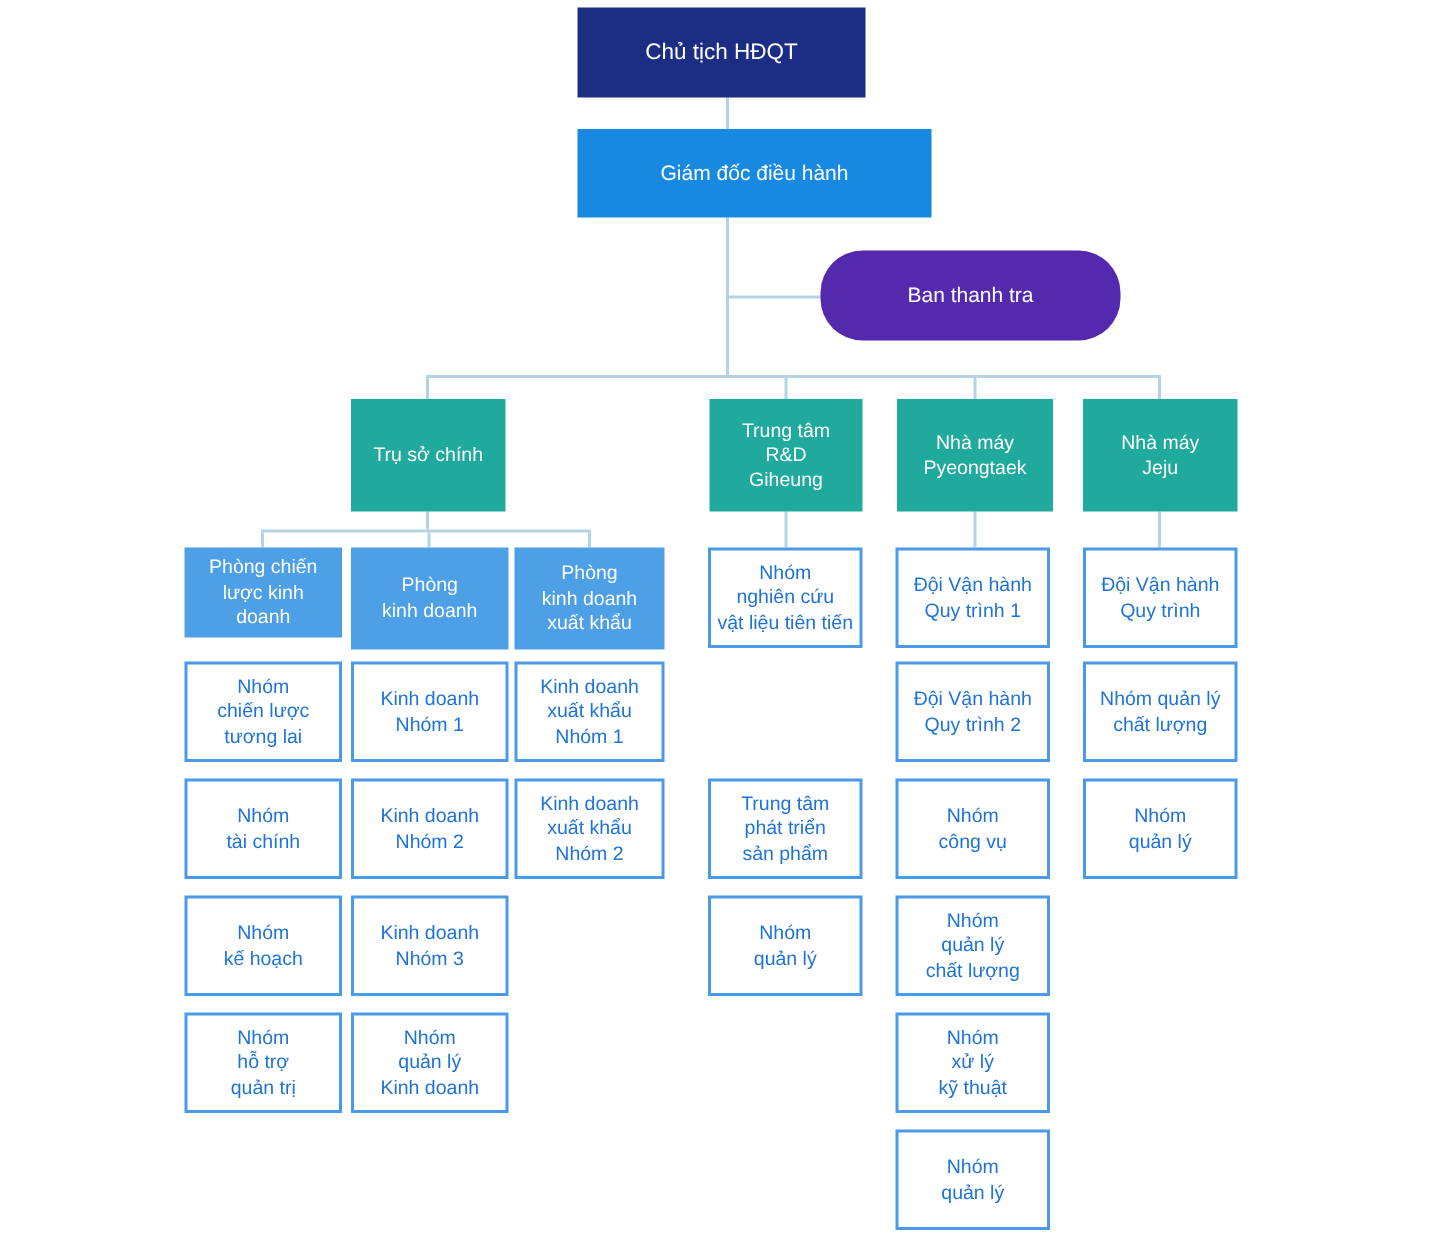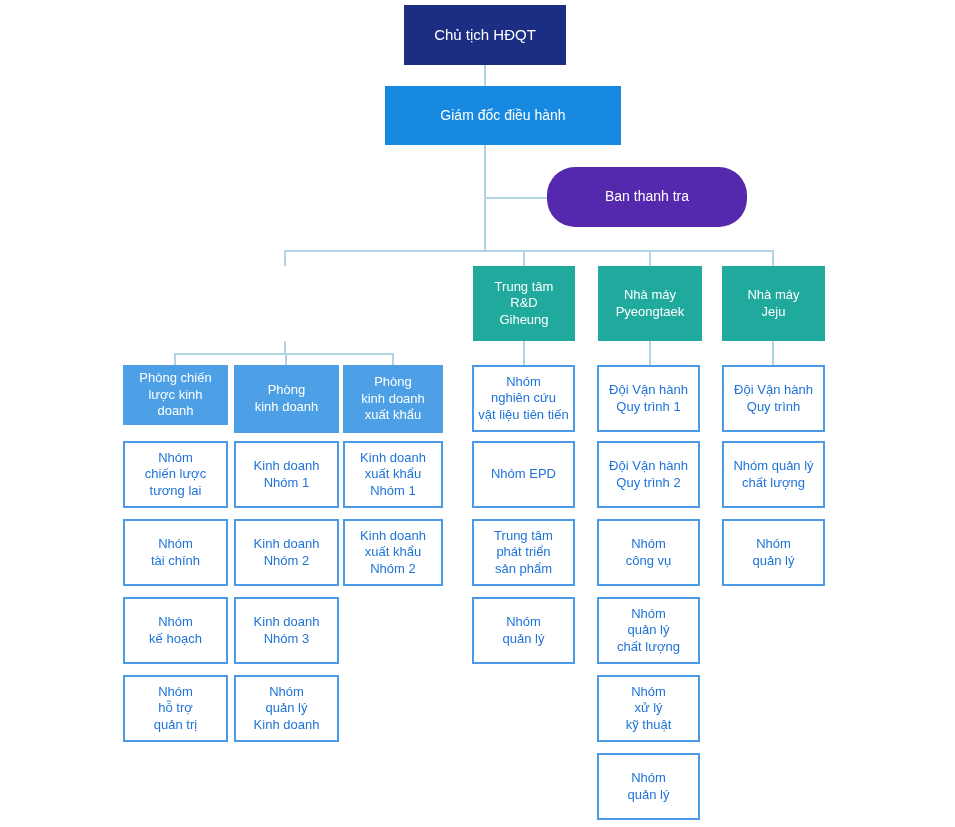--- a/index.html
+++ b/index.html
@@ -49,24 +49,25 @@
   <div class="line" style="left:772px; top:252px; width:2px; height:14px;"></div>
   <div class="line" style="left:284px; top:341px; width:2px; height:12px;"></div>
   <div class="line" style="left:174px; top:353px; width:220px; height:2px;"></div>
   <div class="line" style="left:174px; top:355px; width:2px; height:10px;"></div>
   <div class="line" style="left:285px; top:355px; width:2px; height:10px;"></div>
   <div class="line" style="left:392px; top:355px; width:2px; height:10px;"></div>
   <div class="line" style="left:523px; top:341px; width:2px; height:24px;"></div>
   <div class="line" style="left:649px; top:341px; width:2px; height:24px;"></div>
   <div class="line" style="left:772px; top:341px; width:2px; height:24px;"></div>
 
-  <div class="node navy" style="left:404px; top:5px; width:162px; height:60px;">Chủ tịch HĐQT</div>
+  <div class="node navy" style="left:385px; top:5px; width:192px; height:60px;">Chủ tịch HĐQT</div>
   <div class="node blue" style="left:385px; top:86px; width:236px; height:59px;">Giám đốc điều hành</div>
   <div class="node purple" style="left:547px; top:167px; width:200px; height:60px;border-radius:28px;">Ban thanh tra</div>
 
+  <div class="node teal" style="left:234px; top:266px; width:103px; height:75px;">Trụ sở chính</div>
   <div class="node teal" style="left:473px; top:266px; width:102px; height:75px;">Trung tâm
 R&amp;D
 Giheung</div>
   <div class="node teal" style="left:598px; top:266px; width:104px; height:75px;">Nhà máy
 Pyeongtaek</div>
   <div class="node teal" style="left:722px; top:266px; width:103px; height:75px;">Nhà máy
 Jeju</div>
 
   <div class="node lightblue" style="left:123px; top:365px; width:105px; height:60px;">Phòng chiến
 lược kinh
@@ -101,21 +102,20 @@
   <div class="node team" style="left:343px; top:441px; width:100px; height:67px;">Kinh doanh
 xuất khẩu
 Nhóm 1</div>
   <div class="node team" style="left:343px; top:519px; width:100px; height:67px;">Kinh doanh
 xuất khẩu
 Nhóm 2</div>
 
   <div class="node team" style="left:472px; top:365px; width:103px; height:67px;">Nhóm
 nghiên cứu
 vật liệu tiên tiến</div>
-  <div class="node team" style="left:472px; top:441px; width:103px; height:67px;">Nhóm EPD</div>
   <div class="node team" style="left:472px; top:519px; width:103px; height:67px;">Trung tâm
 phát triển
 sản phẩm</div>
   <div class="node team" style="left:472px; top:597px; width:103px; height:67px;">Nhóm
 quản lý</div>
 
   <div class="node team" style="left:597px; top:365px; width:103px; height:67px;">Đội Vận hành
 Quy trình 1</div>
   <div class="node team" style="left:597px; top:441px; width:103px; height:67px;">Đội Vận hành
 Quy trình 2</div>

